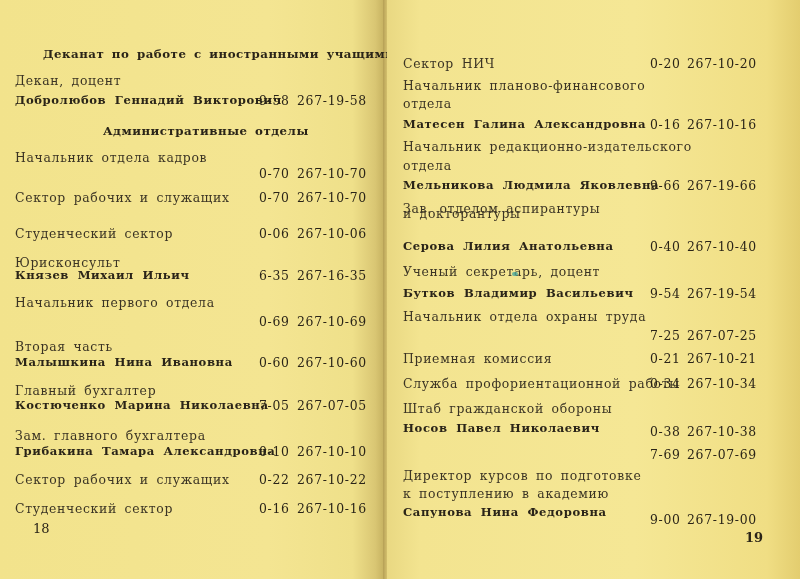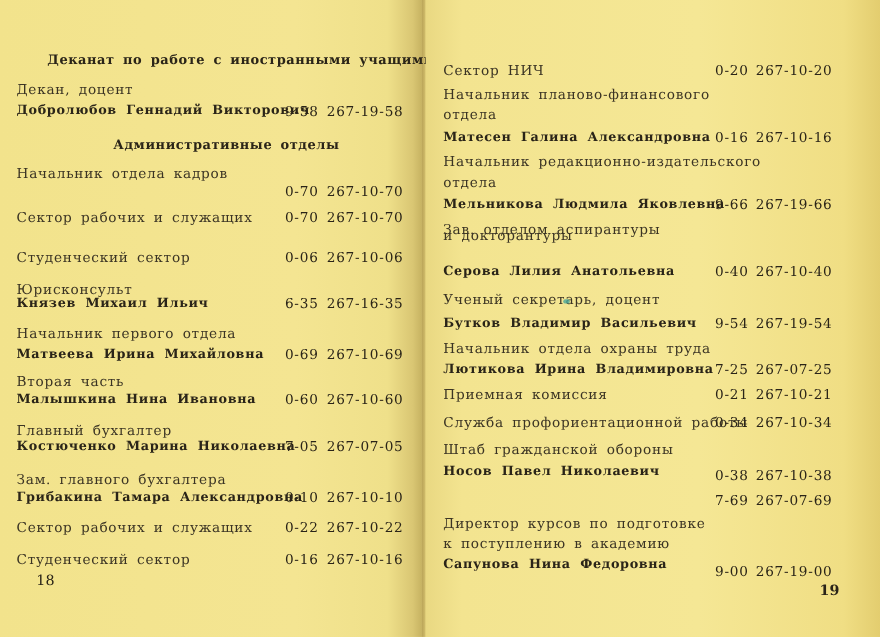--- a/index.html
+++ b/index.html
@@ -101,21 +101,20 @@
     <div class="line" style="top:268px;">
       <span class="txt bold">Князев Михаил Ильич</span>
       <span class="ext">6-35</span>
       <span class="city">267-16-35</span>
     </div>
 
     <div class="line" style="top:295px;">
         <span class="txt light">Начальник первого отдела</span>
       </div>
     <div class="line" style="top:314px;">
-      <span class="txt bold">Матвеева Ирина Михайловна</span>
       <span class="ext">0-69</span>
       <span class="city">267-10-69</span>
     </div>
 
     <div class="line" style="top:339px;">
         <span class="txt light">Вторая часть</span>
       </div>
     <div class="line" style="top:355px;">
       <span class="txt bold">Малышкина Нина Ивановна</span>
       <span class="ext">0-60</span>
@@ -208,21 +207,20 @@
     <div class="line" style="top:286px;">
       <span class="txt bold">Бутков Владимир Васильевич</span>
       <span class="ext">9-54</span>
       <span class="city">267-19-54</span>
     </div>
 
     <div class="line" style="top:309px;">
         <span class="txt light">Начальник отдела охраны труда</span>
       </div>
     <div class="line" style="top:328px;">
-      <span class="txt bold">Лютикова Ирина Владимировна</span>
       <span class="ext">7-25</span>
       <span class="city">267-07-25</span>
     </div>
 
     <div class="line" style="top:351px;">
       <span class="txt light">Приемная комиссия</span>
       <span class="ext">0-21</span>
       <span class="city">267-10-21</span>
     </div>
 

